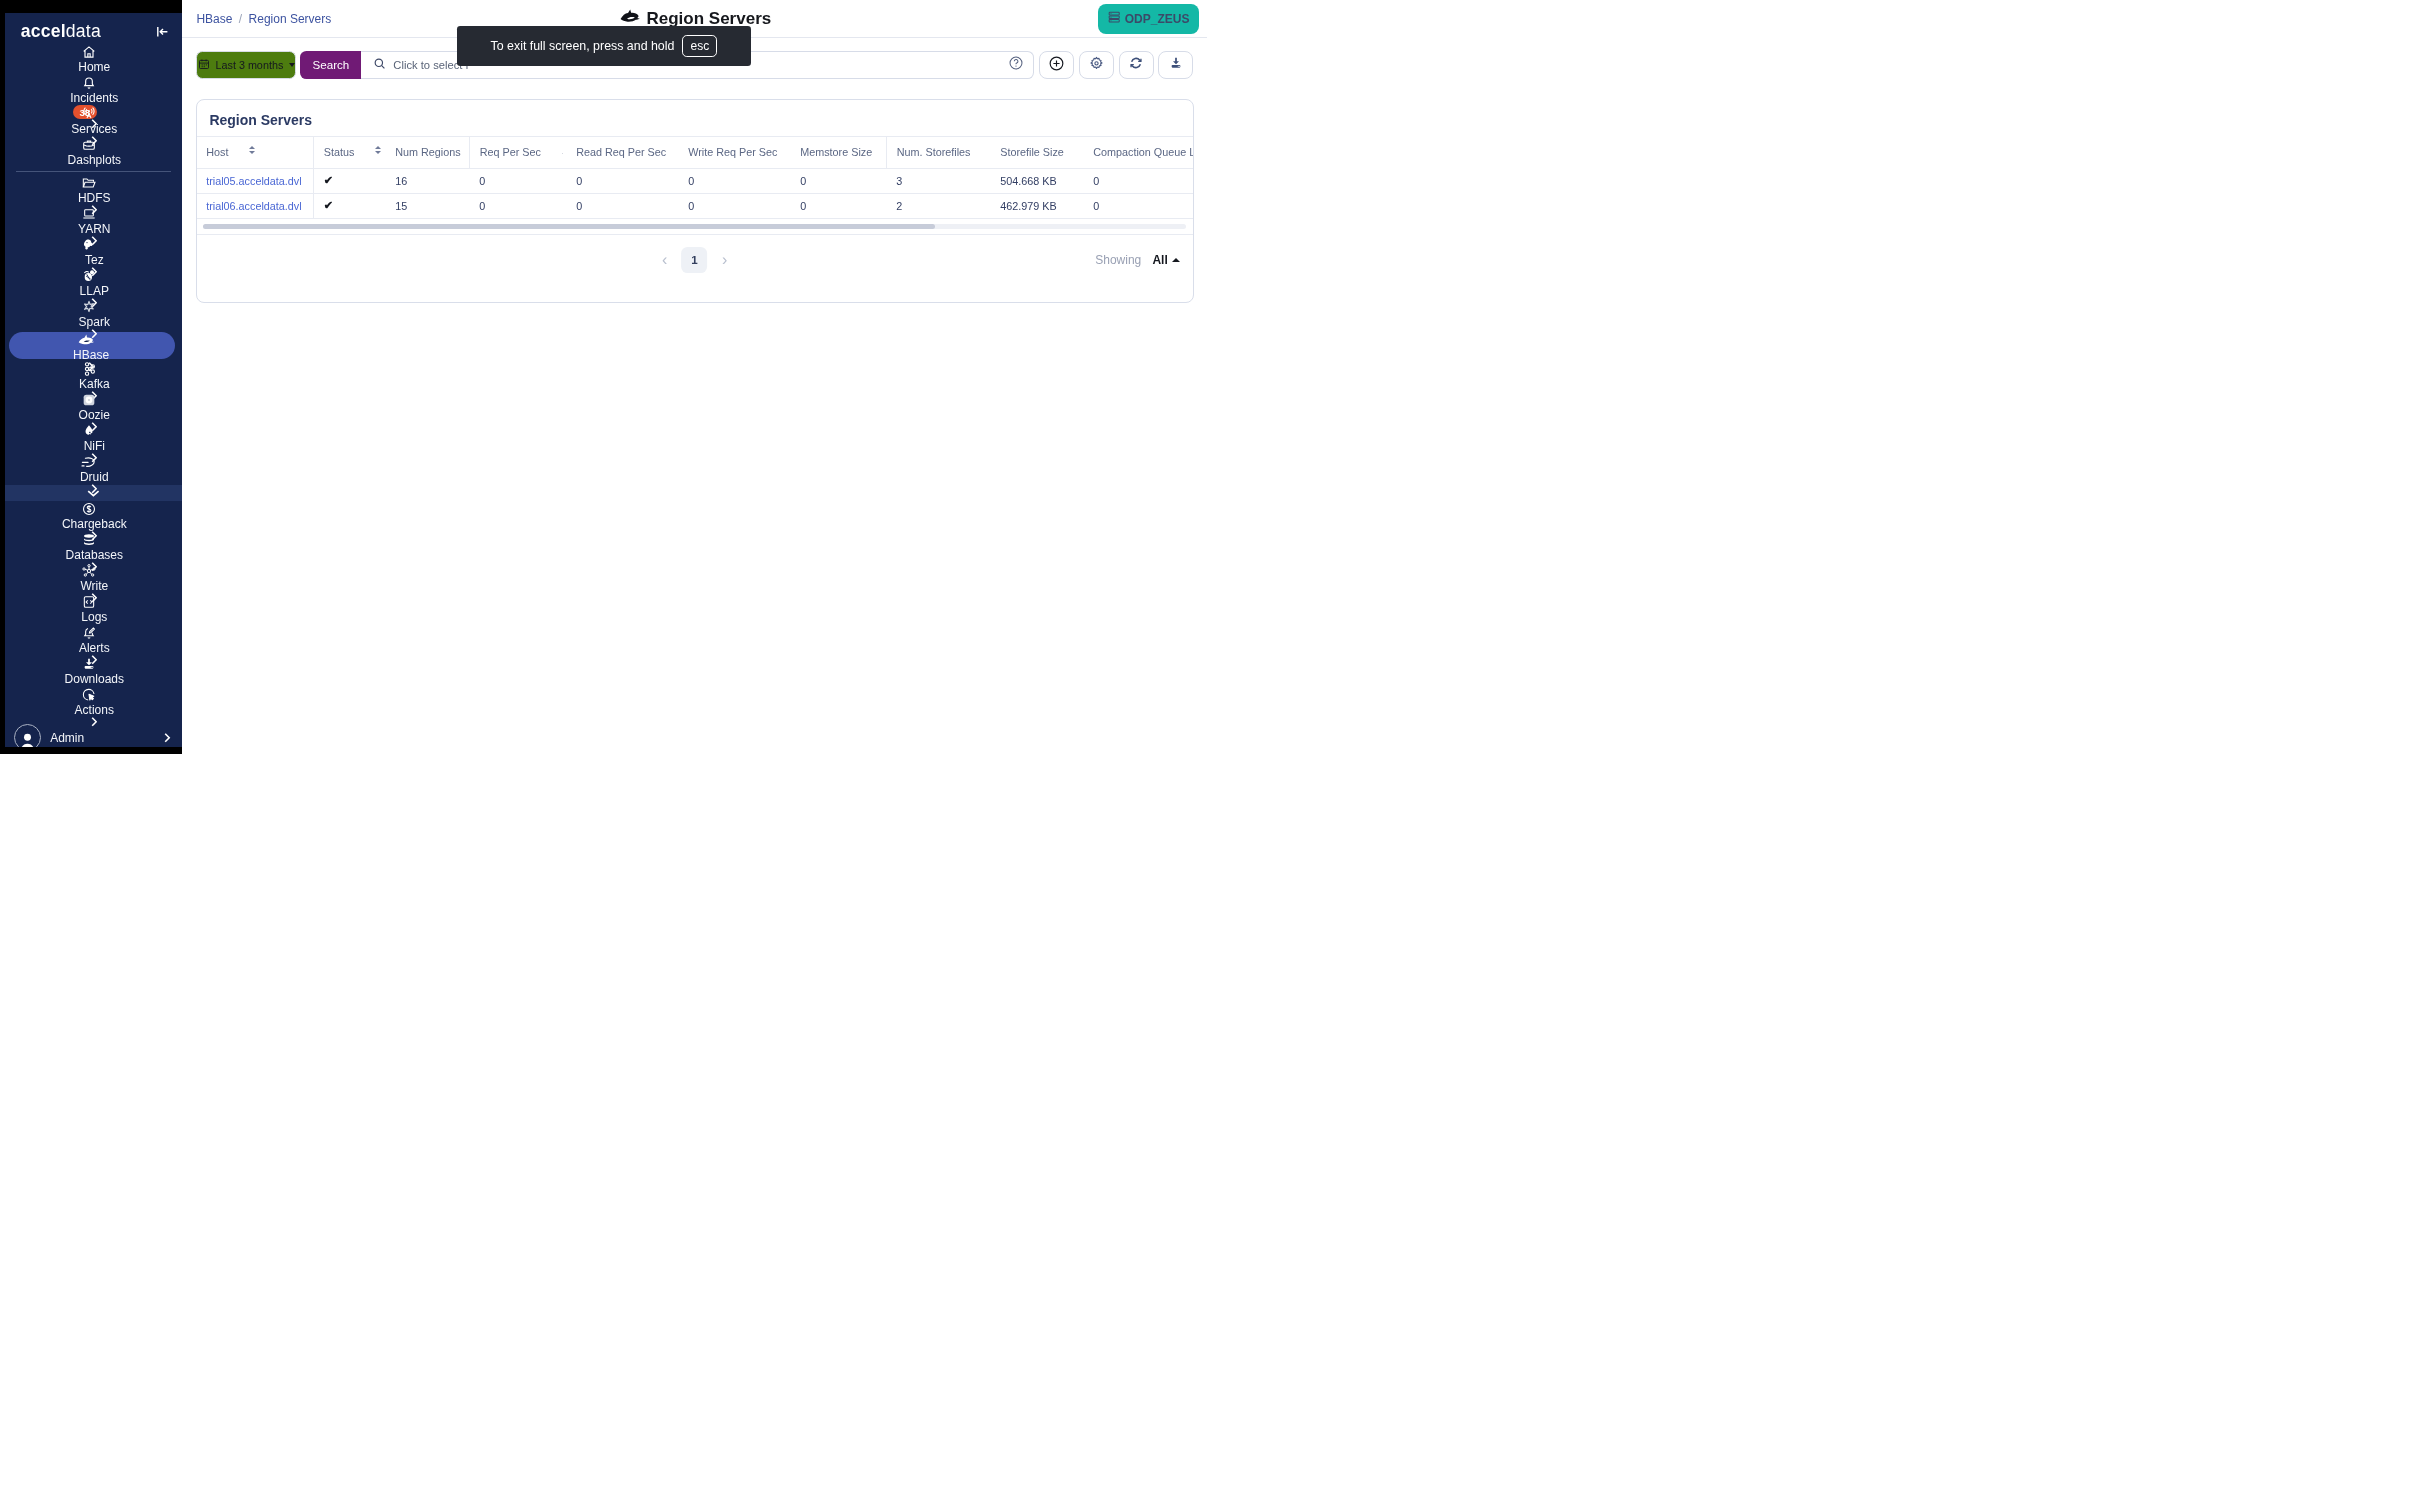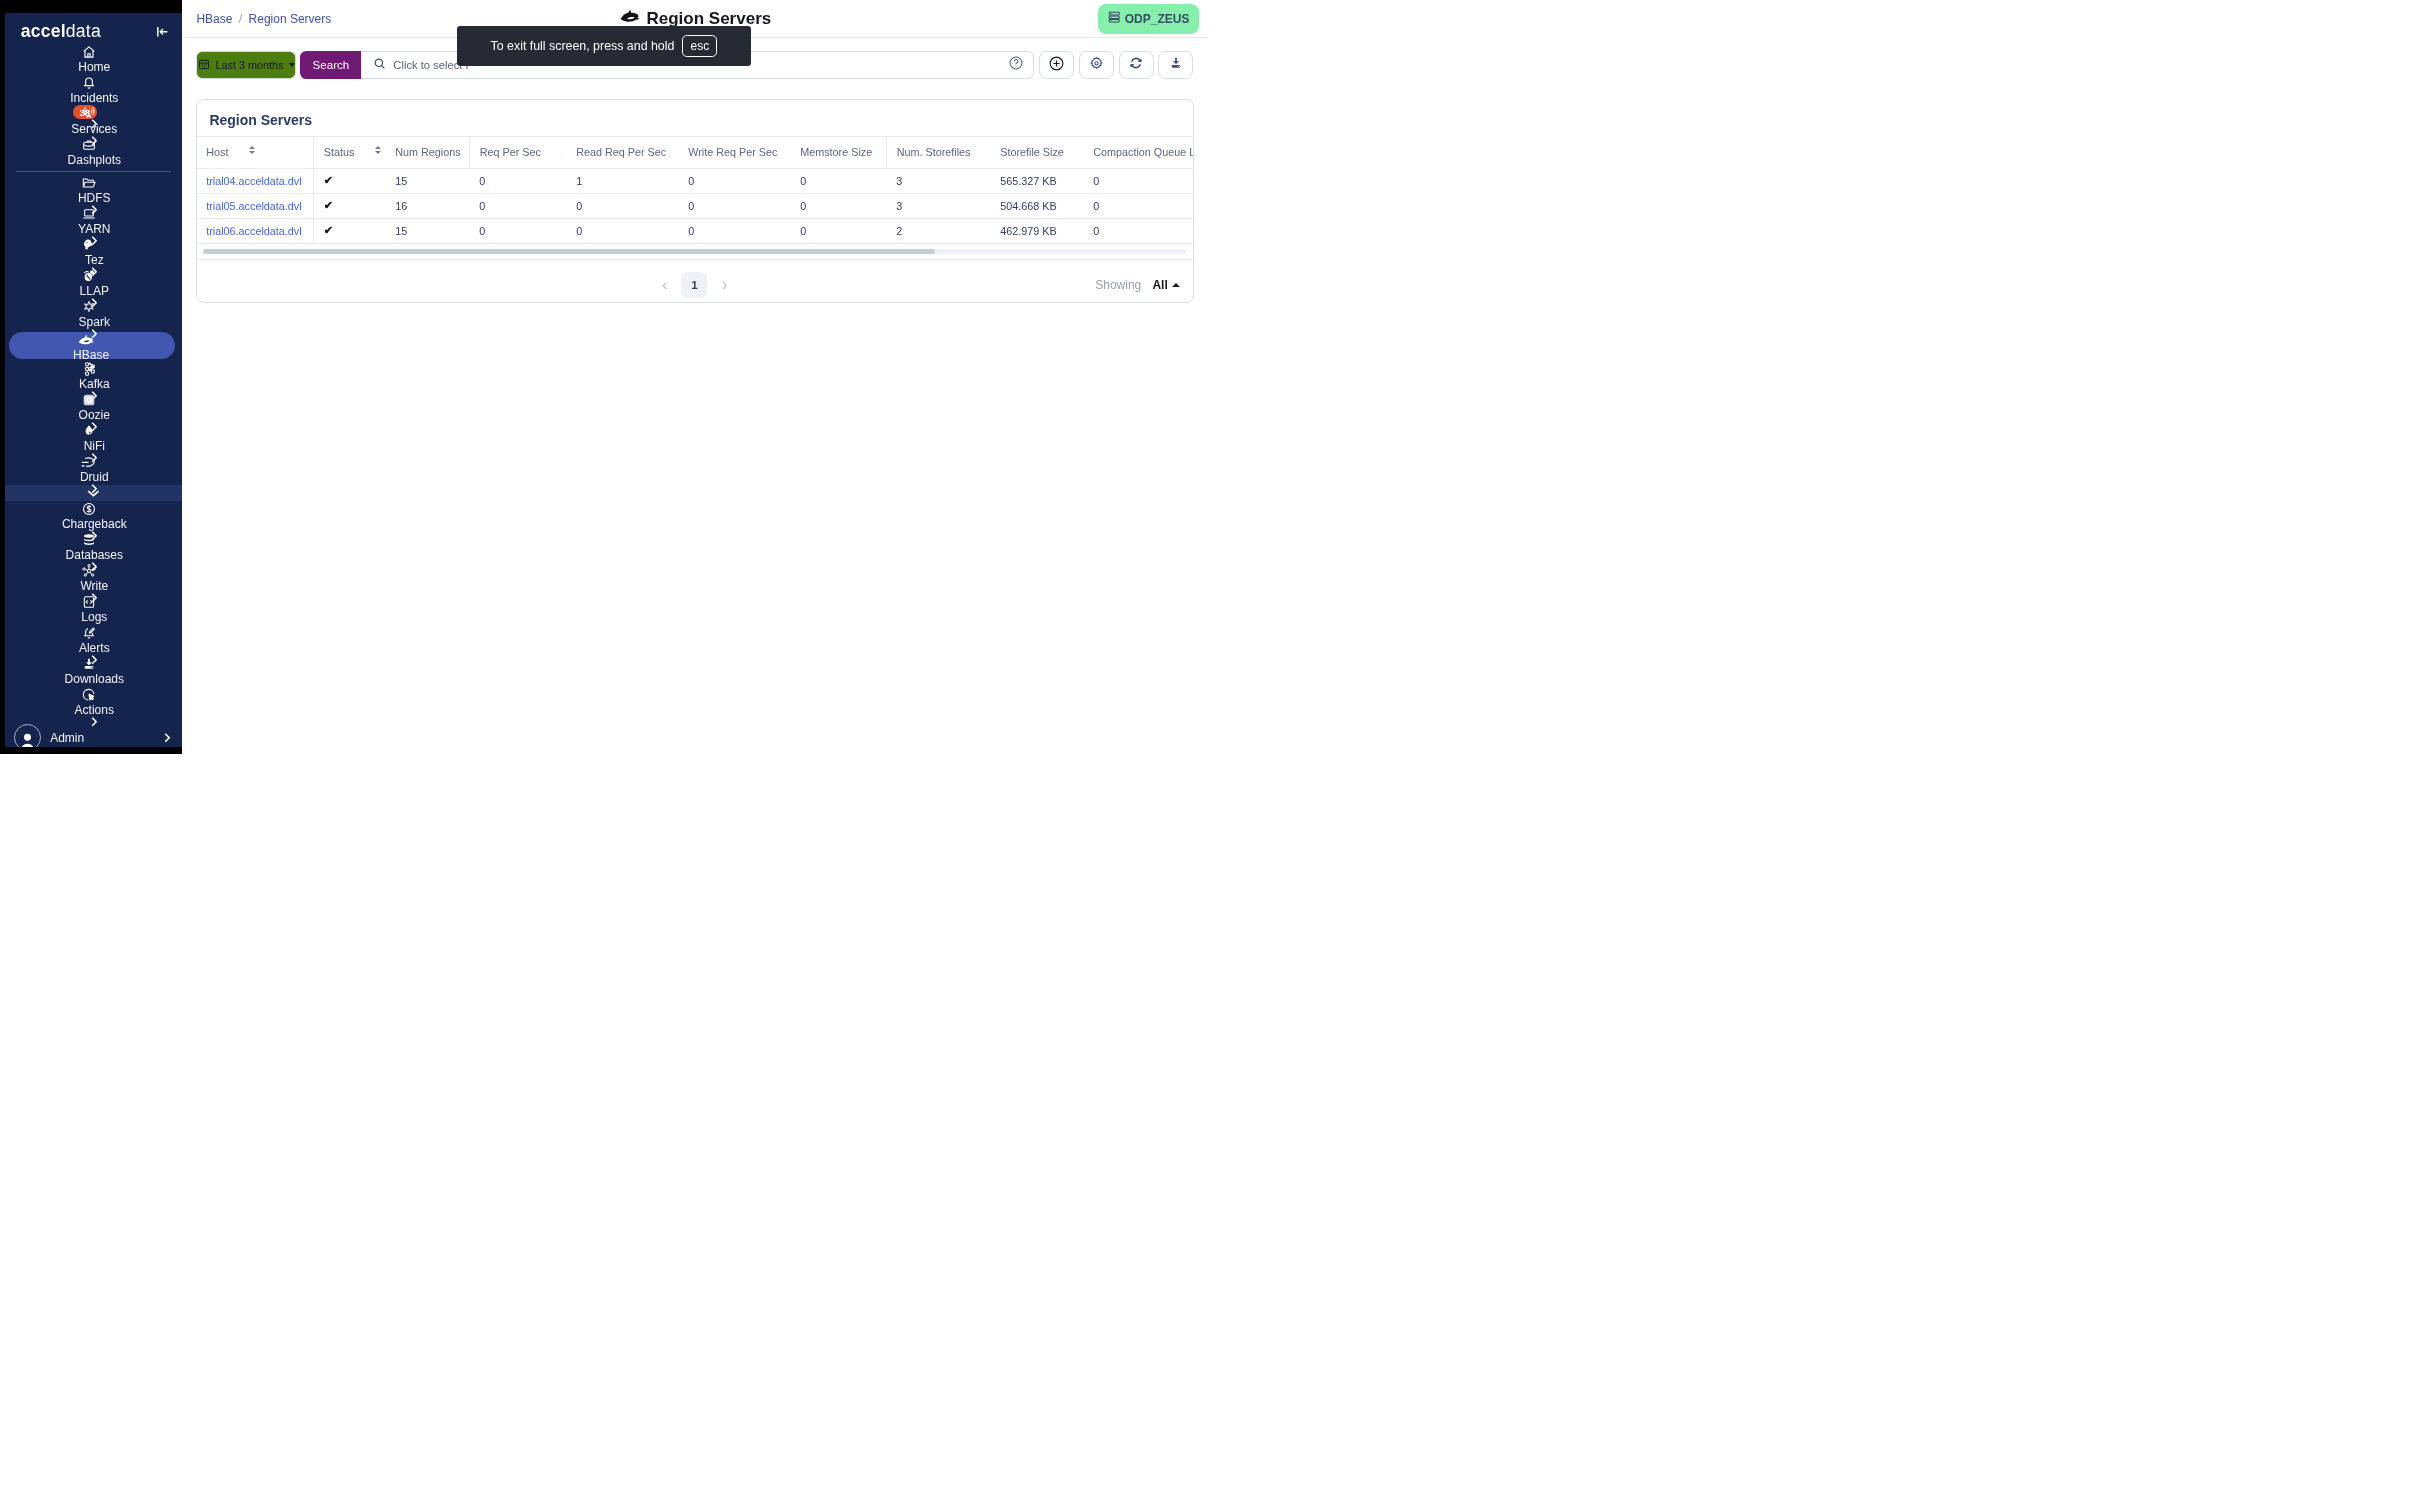--- a/index.html
+++ b/index.html
@@ -35,21 +35,21 @@
 
   
   .main { margin-left:182px; width:1025px; height:754px; background:#fff; position:relative; }
   .topbar { height:38px; border-bottom:0.8px solid #e4e7ef; display:flex; align-items:center;
     padding:0 8px 0 14.4px; position:relative; }
   .breadcrumb { font-size:12px; display:flex; gap:6.4px; align-items:center; }
   .breadcrumb .crumb { color:#3d53a0; cursor:pointer; }
   .breadcrumb .sep { color:#9aa3b8; }
   .page-title { position:absolute; left:50%; top:0; height:38px; transform:translateX(-50%);
     display:flex; align-items:center; gap:6.4px; font-size:17px; font-weight:600; color:#16181d; }
-  .cluster-btn { margin-left:auto; background:#86efac; border-radius:8px; height:30px;
+  .cluster-btn { margin-left:auto; background:#14b8a6; border-radius:8px; height:30px;
     display:flex; align-items:center; gap:3.2px; padding:0 9.6px; font-size:12px; font-weight:600;
     color:#3b4a68; cursor:pointer; }
 
   .toolbar { margin-top:12.8px; padding:0 13.6px 0 14.4px; display:flex; align-items:flex-start; height:28px; }
   .date-btn { width:100px; height:28px; border:0.8px solid #d7dce8; border-radius:6.4px; background:#4d7c0f;
     display:flex; align-items:center; justify-content:center; gap:5.6px; font-size:10.8px; font-weight:500;
     color:#15181f; cursor:pointer; }
   .caret-down { width:0; height:0; border-left:3.6px solid transparent; border-right:3.6px solid transparent;
     border-top:4.4px solid #15181f; }
   .search-group { display:flex; margin-left:4px; flex:1; height:28px; }
@@ -641,32 +641,20 @@
               </th>
             <th>
                 <span class="th-inner">
                   <span>Compaction Queue Length</span>
                 </span>
               </th>
           </tr>
         </thead>
         <tbody>
           <tr>
-            <td><span class="host-link">trial04.acceldata.dvl</span></td>
-            <td><span class="checkmark">✔</span></td>
-            <td>15</td>
-            <td>0</td>
-            <td>1</td>
-            <td>0</td>
-            <td>0</td>
-            <td>3</td>
-            <td>565.327 KB</td>
-            <td>0</td>
-          </tr>
-          <tr>
             <td><span class="host-link">trial05.acceldata.dvl</span></td>
             <td><span class="checkmark">✔</span></td>
             <td>16</td>
             <td>0</td>
             <td>0</td>
             <td>0</td>
             <td>0</td>
             <td>3</td>
             <td>504.668 KB</td>
             <td>0</td>

